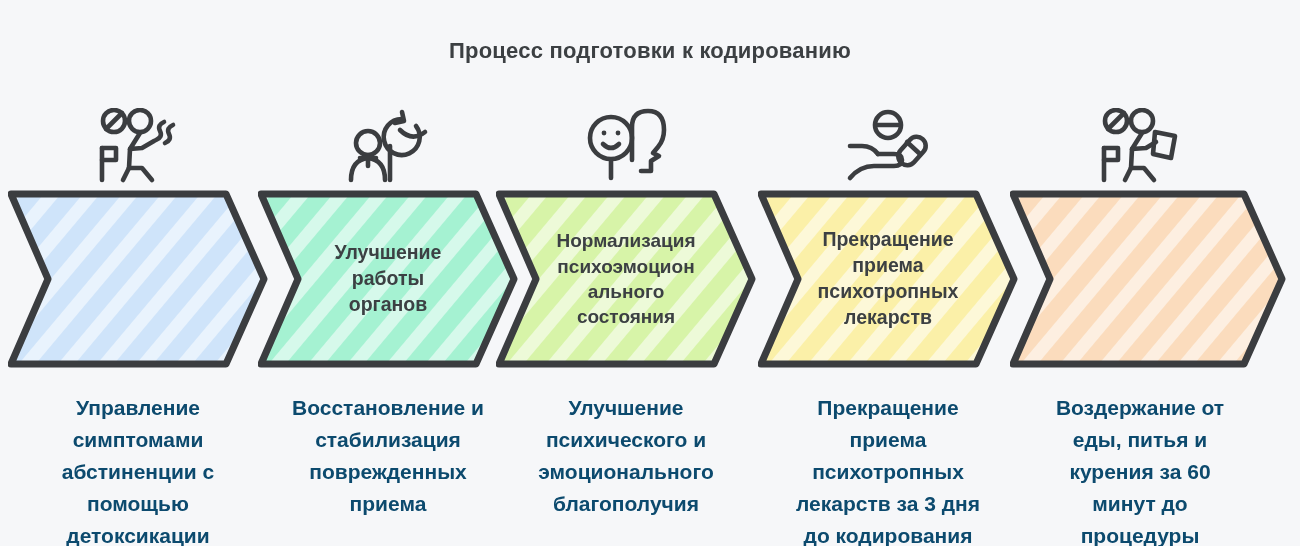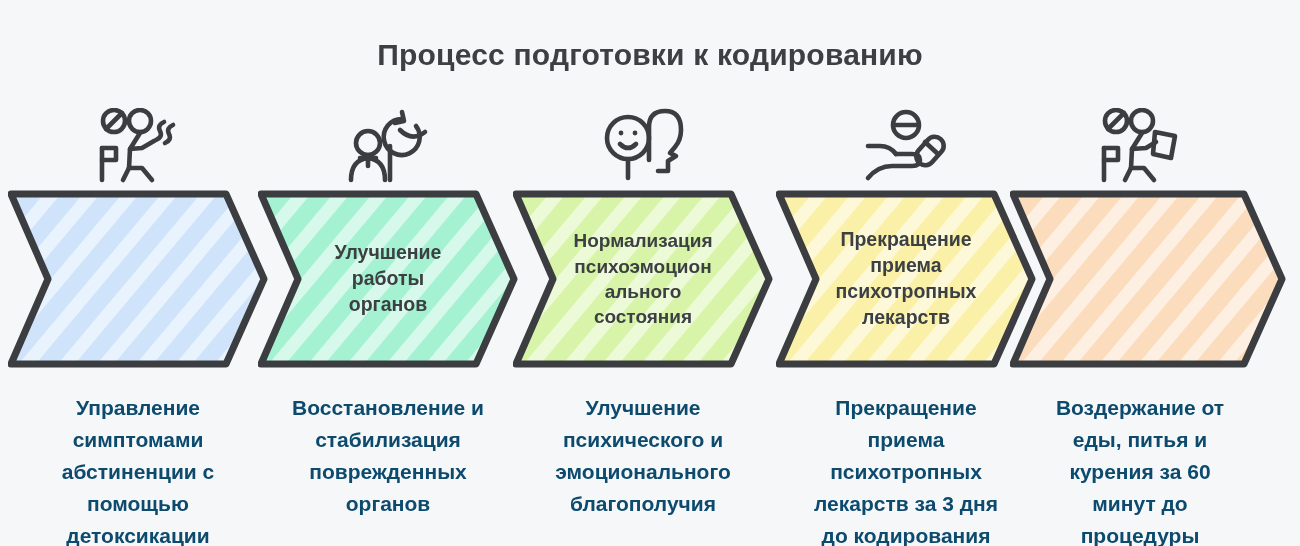--- a/index.html
+++ b/index.html
@@ -14,21 +14,21 @@
     overflow: hidden;
     position: relative;
   }
 
   #page-title {
     position: absolute;
     top: 38px;
     left: 0;
     width: 1300px;
     text-align: center;
-    font-size: 30px;
+    font-size: 22px;
     font-weight: bold;
     color: #3c4043;
     letter-spacing: 0.2px;
   }
 
   #flow {
     position: absolute;
     top: 104px;
     left: 0;
     width: 1300px;
@@ -36,22 +36,22 @@
   }
 
   .step {
     position: absolute;
     top: 0;
     width: 260px;
     height: 440px;
   }
   .step.s0 { left: 8px; }
   .step.s1 { left: 258px; }
-  .step.s2 { left: 513px; }
-  .step.s3 { left: 776px; }
+  .step.s2 { left: 496px; }
+  .step.s3 { left: 758px; }
   .step.s4 { left: 1010px; }
 
   .icon-wrap {
     position: absolute;
     top: 0px;
     left: 0;
     width: 260px;
     height: 84px;
     display: flex;
     align-items: center;
@@ -181,21 +181,21 @@
           </g>
         <path d="M3 4 L218 4 L256 89 L218 174 L3 174 L40 89 Z" fill="none" stroke="#3b3d40" stroke-width="7" stroke-linejoin="round"></path>
       </svg>
     </div>
     <div class="chev-label">Улучшение
 работы
 органов</div>
     <div class="caption">Восстановление и
 стабилизация
 поврежденных
-органов</div>
+приема</div>
   </div>
 
   <div class="step s2">
     <div class="icon-wrap">
       <svg width="84" height="76" viewBox="0 0 84 76" fill="none" stroke="#3b3d40" stroke-width="4.6" stroke-linecap="round" stroke-linejoin="round">
         <circle cx="27" cy="30" r="21"></circle>
         <circle cx="20" cy="25" r="2.4" fill="#3b3d40" stroke="none"></circle>
         <circle cx="34" cy="25" r="2.4" fill="#3b3d40" stroke="none"></circle>
         <path d="M19 36 q8 8 16 0"></path>
         <path d="M27 53 L27 70"></path>

